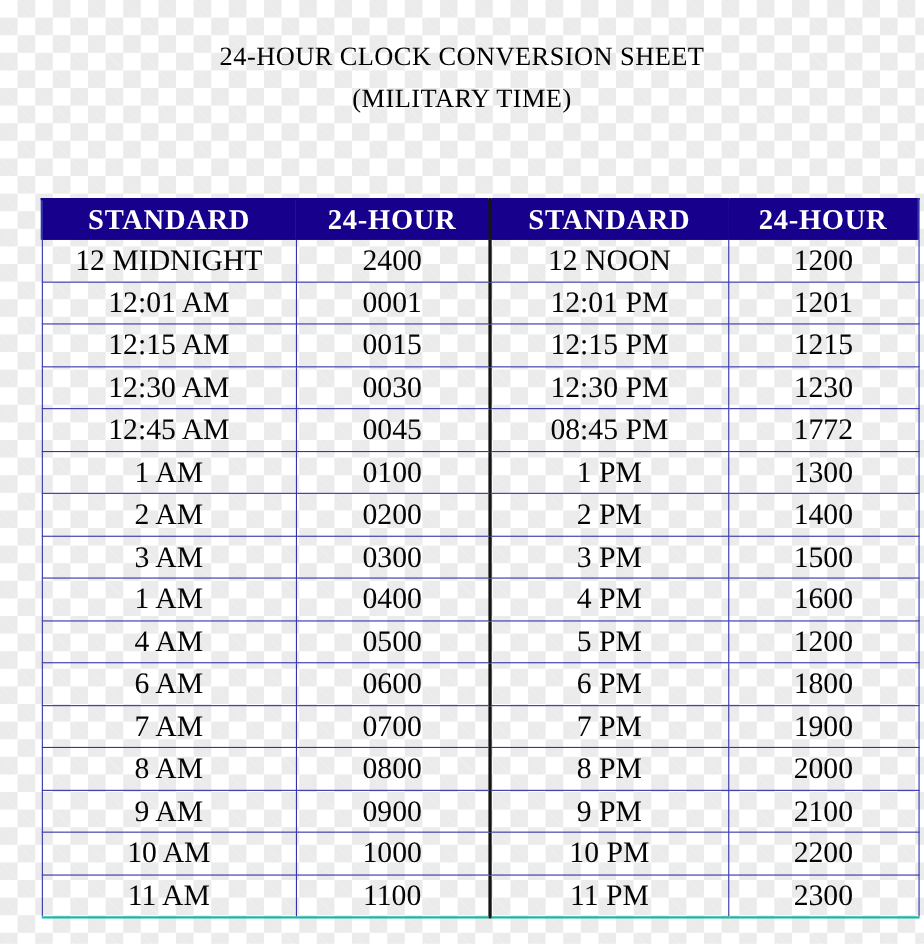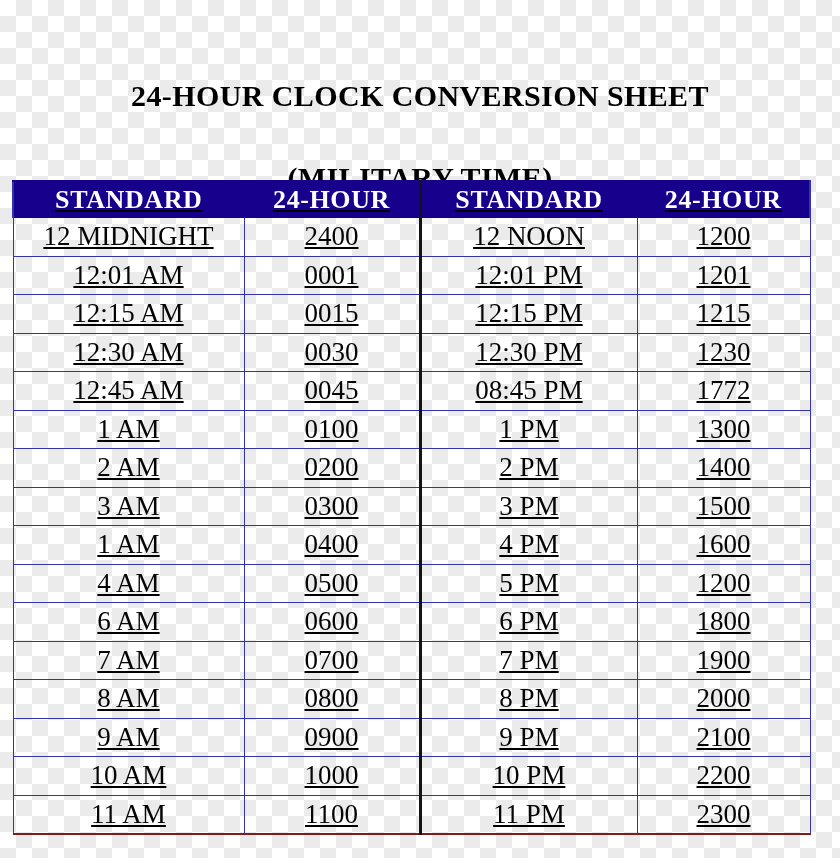--- a/index.html
+++ b/index.html
@@ -30,36 +30,34 @@
   
   .title-block {
     position: absolute;
     left: 0;
     top: 33px;
     width: 840px;
     text-align: center;
   }
   .title-line {
     display: block;
-    font-size: 30px;
-    font-weight: bold;
+    font-size: 24px;
+    font-weight: normal;
     color: #000000;
     letter-spacing: 0.4px;
     line-height: 38px;
     white-space: nowrap;
-    margin-top: 44px;
   }
 
   
   .table-wrap {
     position: absolute;
-    left: 12px;
+    left: 37px;
     top: 180px;
     width: 797px;
-    text-decoration: underline;
   }
 
   table.conv {
     border-collapse: collapse;
     width: 797px;
     table-layout: fixed;
   }
 
   table.conv col.c1 { width: 231px; }
   table.conv col.c2 { width: 176px; }
@@ -99,21 +97,21 @@
     white-space: nowrap;
   }
 
   
   table.conv th.mid-div,
   table.conv td.mid-div {
     border-right: 3px solid #141414;
   }
 
   table.conv tbody tr:last-child td {
-    border-bottom: 2px solid #7f1d1d;
+    border-bottom: 2px solid #14b8a6;
   }
 </style>
 </head>
 <body>
 
 <div id="sheet">
 
   <div class="title-block">
     <span class="title-line">24-HOUR CLOCK CONVERSION SHEET</span>
     <span class="title-line">(MILITARY TIME)</span>

